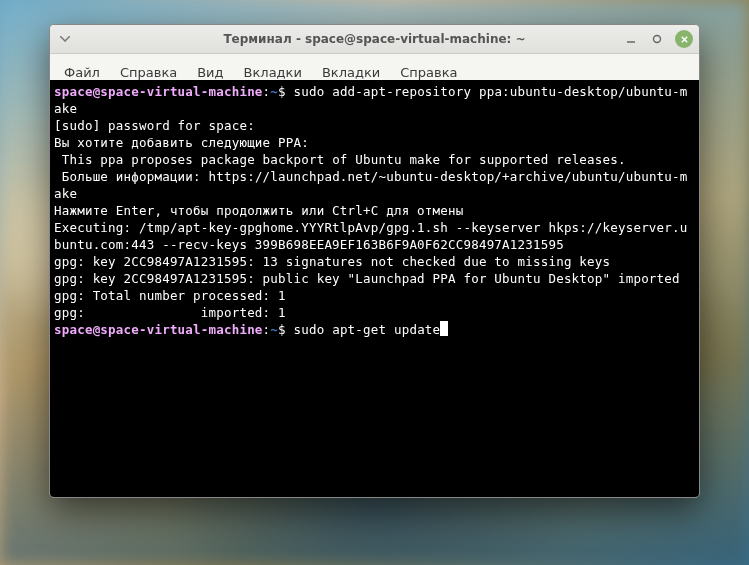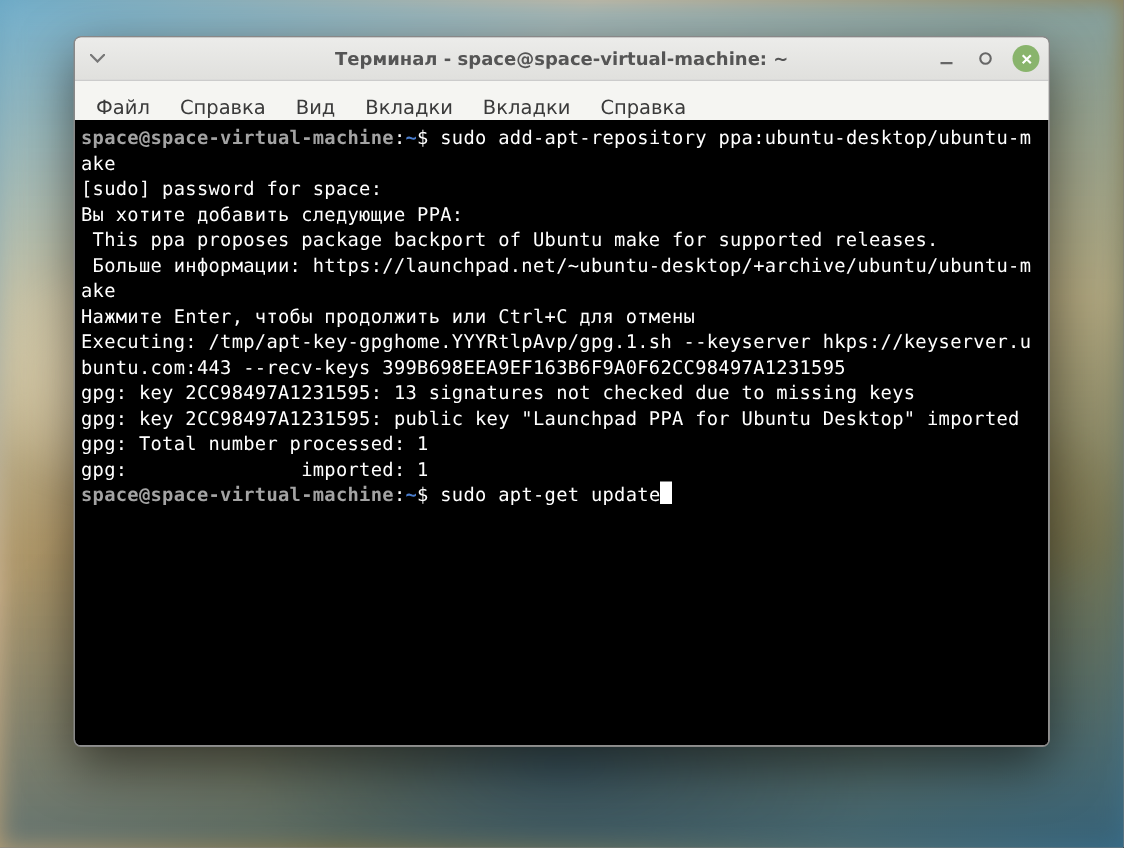--- a/index.html
+++ b/index.html
@@ -105,21 +105,21 @@
       padding: 3px 4px;
       font-family: "DejaVu Sans Mono", "Liberation Mono", monospace;
       font-size: 12.5px;
       line-height: 17px;
       color: #fff;
       overflow: hidden;
       white-space: pre-wrap;
       word-break: break-all;
       letter-spacing: 0.2px;
     }
-    .prompt-user { color: #a3a3a3; font-weight: bold; }
+    .prompt-user { color: #f0abfc; font-weight: bold; }
     .prompt-path { color: #4a7dcd; font-weight: bold; }
     .prompt-symbol { color: #fff; }
     .cmd { color: #fff; }
     .cursor-blk {
       display: inline-block;
       width: 8px;
       height: 15px;
       background: #fff;
       vertical-align: text-bottom;
       margin-bottom: 1px;

